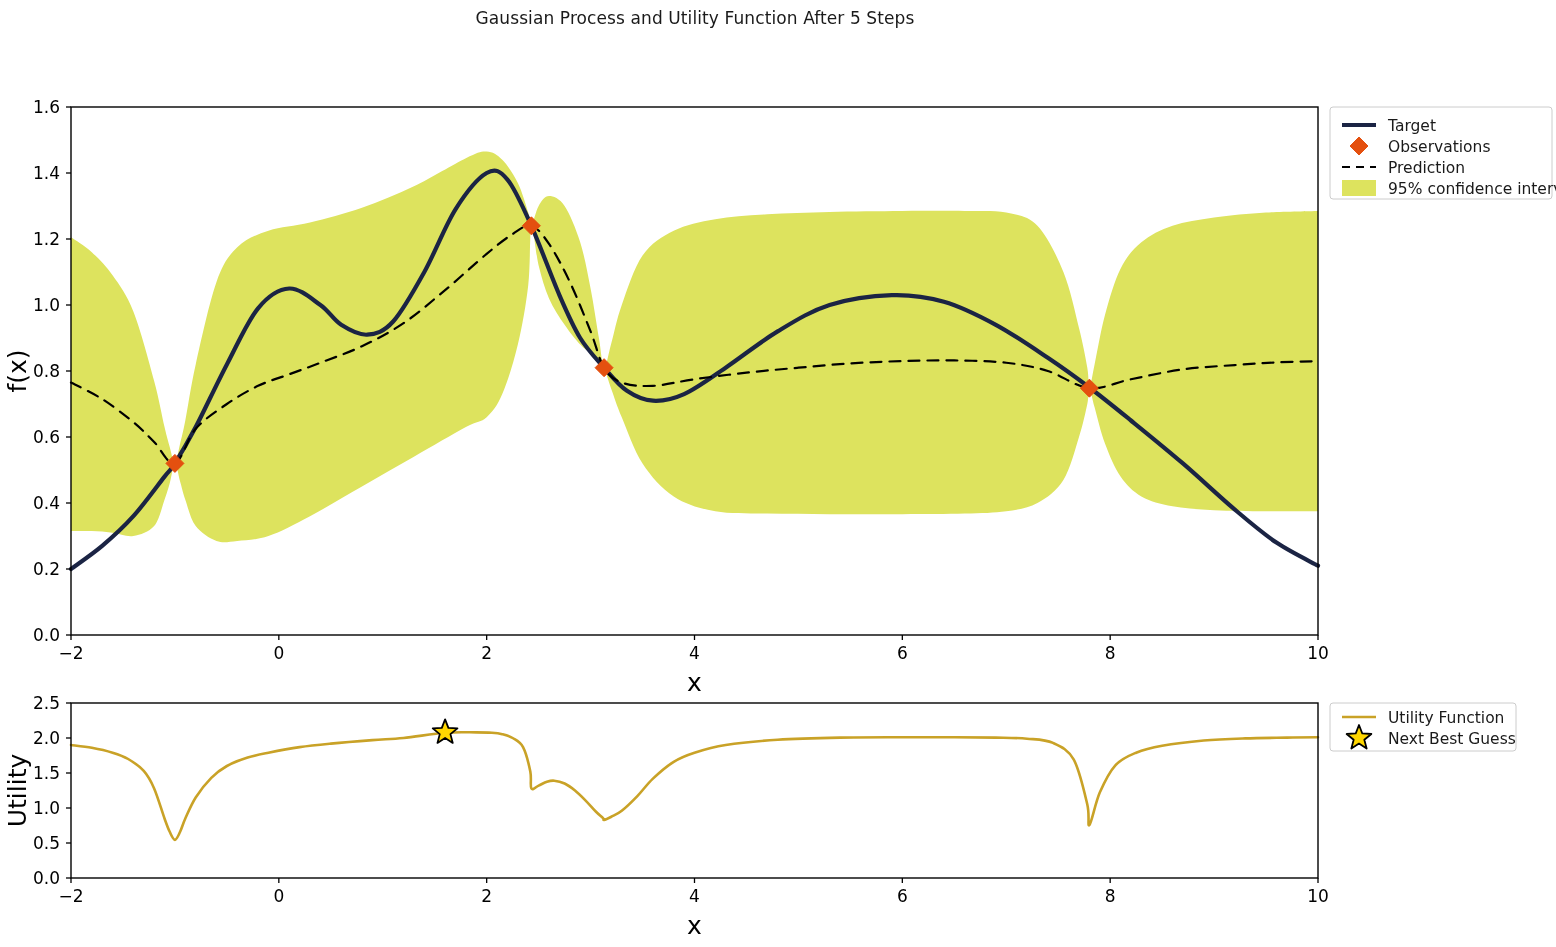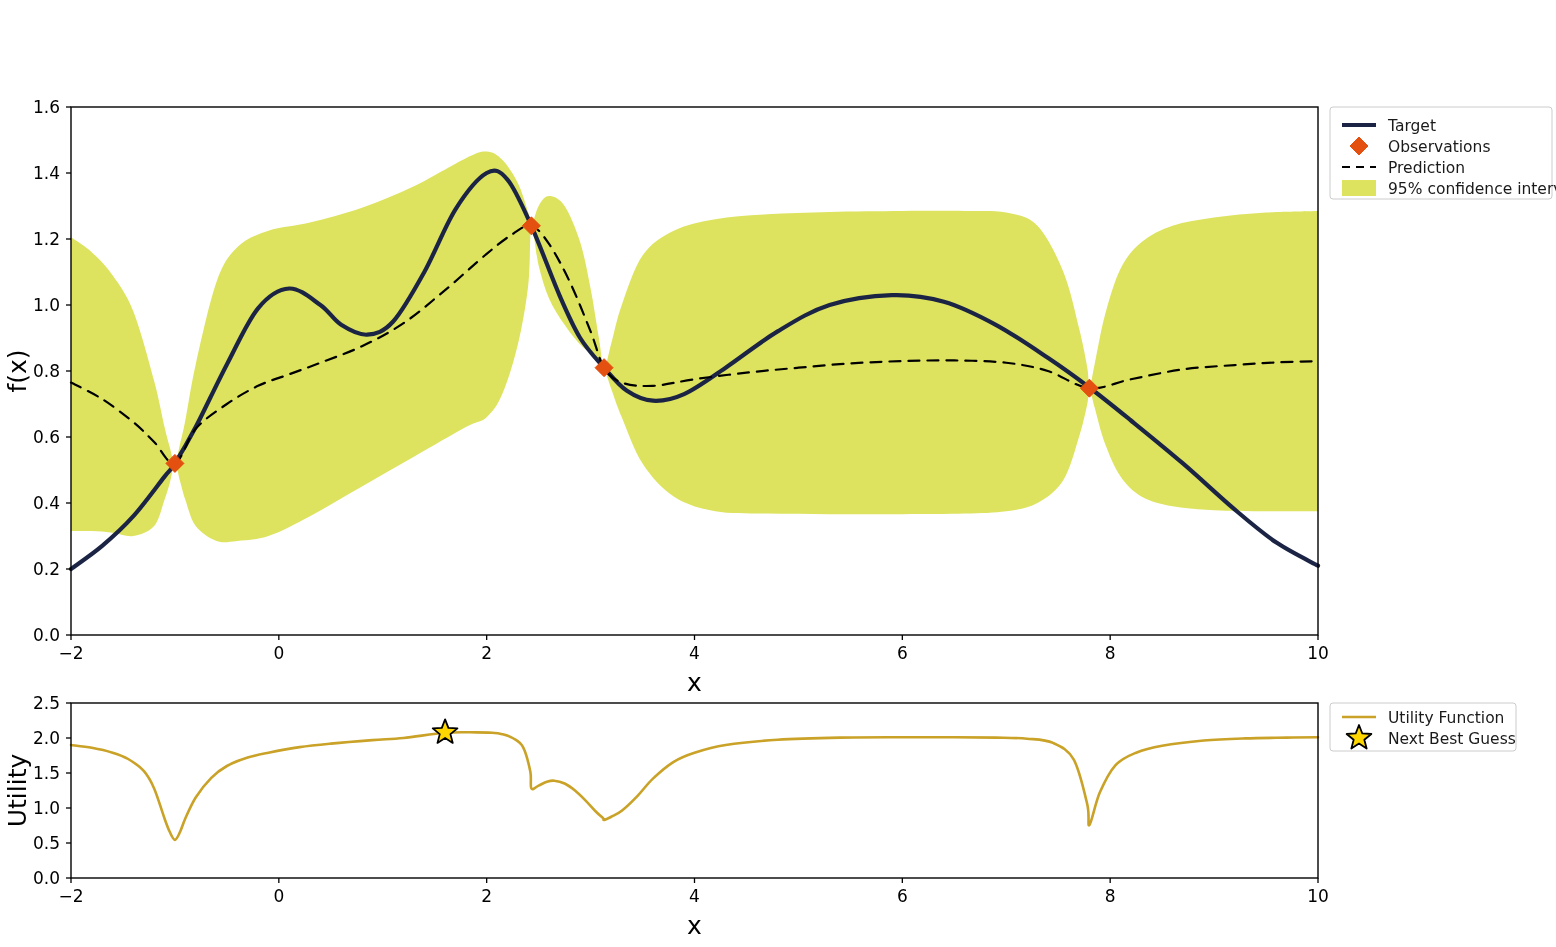--- a/index.html
+++ b/index.html
@@ -55,20 +55,21 @@
     font-family: "DejaVu Sans", "Liberation Sans", sans-serif;
     font-size: 15.5px;
     fill: #1a1a1a;
   }
 </style>
 </head>
 <body>
 
 <div class="figure">
 
+  <div class="fig-title">Gaussian Process and Utility Function After 5 Steps</div>
 
   <svg id="plot-svg" width="1556" height="947" xmlns="http://www.w3.org/2000/svg">
     <g id="gp-group">
         <path d="M71,237.34999999999997 C74.46388888888889,239.825 84.85555555555555,245.87500000000003 91.78333333333333,252.20000000000005 C98.71111111111111,258.52500000000003 105.63888888888889,265.40000000000003 112.56666666666666,275.3 C119.49444444444444,285.2 126.42222222222225,294 133.35000000000002,311.6 C140.2777777777778,329.20000000000005 148.9375,361.65 154.13333333333333,380.9 C159.32916666666665,400.15 161.92708333333331,416.1 164.52499999999998,427.1 C167.12291666666664,438.1 167.98888888888888,440.85 169.72083333333333,446.90000000000003 C171.45277777777778,452.95000000000005 173.1847222222222,463.95 174.91666666666666,463.4 C176.6486111111111,462.84999999999997 178.38055555555556,450.75 180.1125,443.6 C181.84444444444446,436.45000000000005 182.71041666666667,433.7 185.30833333333334,420.5 C187.90625,407.3 190.50416666666666,387.5 195.7,364.40000000000003 C200.89583333333331,341.30000000000007 209.55555555555554,301.42500000000007 216.48333333333332,281.90000000000003 C223.4111111111111,262.375 228.60694444444442,255.775 237.26666666666665,247.25 C245.92638888888888,238.725 256.31805555555553,234.875 268.44166666666666,230.75 C280.5652777777778,226.625 294.42083333333335,226.35 310.0083333333333,222.5 C325.5958333333333,218.65 344.6472222222222,213.70000000000005 361.96666666666664,207.65000000000003 C379.2861111111111,201.60000000000002 396.6055555555555,194.45 413.92499999999995,186.2 C431.2444444444444,177.95 453.7597222222222,163.92500000000004 465.8833333333333,158.15000000000003 C478.00694444444446,152.37500000000003 480.60486111111106,151.275 486.66666666666663,151.55 C492.7284722222222,151.82500000000002 497.0583333333334,154.57500000000007 502.2541666666667,159.80000000000007 C507.45000000000005,165.02500000000006 513.5118055555556,174.1 517.8416666666667,182.89999999999998 C522.1715277777778,191.69999999999996 525.9818055555556,205.45000000000002 528.2333333333333,212.60000000000002 C530.4848611111111,219.75000000000003 529.6188888888888,226.90000000000006 531.3508333333333,225.80000000000007 C533.0827777777778,224.70000000000007 535.6806944444445,210.95000000000002 538.625,206 C541.5693055555555,201.04999999999998 544.6868055555556,196.09999999999997 549.0166666666667,196.09999999999997 C553.3465277777777,196.09999999999997 559.4083333333333,198.29999999999998 564.6041666666666,206 C569.8,213.70000000000002 575.8618055555556,228.55000000000007 580.1916666666667,242.30000000000007 C584.5215277777778,256.05000000000007 587.4658333333334,272.55 590.5833333333334,288.5 C593.7008333333333,304.45 596.6451388888888,324.8 598.8966666666666,338 C601.1481944444445,351.2 602.0141666666666,366.875 604.0925,367.7 C606.1708333333333,368.525 608.4223611111111,353.4 611.3666666666667,342.95 C614.3109722222223,332.5 616.5625,319.575 621.7583333333333,305 C626.9541666666667,290.425 633.8819444444443,267.87500000000006 642.5416666666666,255.50000000000006 C651.2013888888889,243.12500000000006 661.5930555555556,236.8 673.7166666666667,230.75 C685.8402777777778,224.7 699.6958333333334,221.95 715.2833333333334,219.2 C730.8708333333334,216.45 748.1902777777779,215.46000000000006 767.2416666666667,214.25000000000006 C786.2930555555555,213.04000000000005 807.0763888888888,212.49 829.5916666666666,211.94 C852.1069444444444,211.39 879.8180555555555,211.11500000000004 902.3333333333333,210.95000000000005 C924.848611111111,210.78500000000005 947.3638888888889,210.67500000000004 964.6833333333334,210.95000000000005 C982.0027777777779,211.22500000000005 994.1263888888889,210.12500000000003 1006.25,212.60000000000002 C1018.3736111111111,215.07500000000002 1027.8993055555557,215.90000000000006 1037.4250000000002,225.80000000000007 C1046.9506944444447,235.70000000000007 1056.476388888889,254.95000000000002 1063.4041666666667,272 C1070.3319444444444,289.04999999999995 1075.0081944444444,312.15 1078.9916666666666,328.09999999999997 C1082.9751388888888,344.04999999999995 1085.5730555555556,357.69 1087.305,367.7 C1089.0369444444445,377.71 1088.1709722222224,388.71000000000004 1089.3833333333334,388.16 C1090.5956944444445,387.61 1091.98125,376.61 1094.5791666666667,364.40000000000003 C1097.1770833333333,352.19000000000005 1100.6409722222222,330.85 1104.9708333333333,314.90000000000003 C1109.3006944444444,298.95000000000005 1114.4965277777778,280.79999999999995 1120.5583333333334,268.7 C1126.620138888889,256.6 1132.6819444444445,249.45000000000005 1141.3416666666667,242.30000000000007 C1150.0013888888889,235.1500000000001 1160.3930555555555,229.92500000000007 1172.5166666666667,225.80000000000007 C1184.6402777777778,221.67500000000007 1198.4958333333332,219.75000000000009 1214.0833333333333,217.55000000000007 C1229.6708333333333,215.35000000000005 1248.7222222222222,213.70000000000002 1266.0416666666667,212.60000000000002 C1283.3611111111113,211.50000000000003 1309.3402777777778,211.22500000000005 1318,210.95000000000005 L1318,511.25 C1309.3402777777778,511.25 1283.3611111111113,511.415 1266.0416666666667,511.25 C1248.7222222222222,511.085 1229.6708333333333,511.085 1214.0833333333333,510.26 C1198.4958333333332,509.435 1184.6402777777778,508.61 1172.5166666666667,506.3 C1160.3930555555555,503.99 1150.0013888888889,501.35 1141.3416666666667,496.40000000000003 C1132.6819444444445,491.45000000000005 1126.620138888889,485.40000000000003 1120.5583333333334,476.6 C1114.4965277777778,467.8 1109.3006944444444,455.15000000000003 1104.9708333333333,443.6 C1100.6409722222222,432.05 1097.1770833333333,416.54 1094.5791666666667,407.3 C1091.98125,398.06 1090.5956944444445,388.71000000000004 1089.3833333333334,388.16 C1088.1709722222224,387.61 1089.0369444444445,395.86 1087.305,404 C1085.5730555555556,412.14 1082.9751388888888,424.35 1078.9916666666666,437 C1075.0081944444444,449.65 1070.3319444444444,468.90000000000003 1063.4041666666667,479.90000000000003 C1056.476388888889,490.90000000000003 1046.9506944444447,497.775 1037.4250000000002,503 C1027.8993055555557,508.225 1018.3736111111111,509.49 1006.25,511.25 C994.1263888888889,513.01 982.0027777777779,513.0649999999999 964.6833333333334,513.56 C947.3638888888889,514.055 924.848611111111,514.11 902.3333333333333,514.22 C879.8180555555555,514.33 852.1069444444444,514.33 829.5916666666666,514.22 C807.0763888888888,514.11 786.2930555555555,514.055 767.2416666666667,513.56 C748.1902777777779,513.0649999999999 730.8708333333334,514.11 715.2833333333334,511.25 C699.6958333333334,508.39 685.8402777777778,504.37500000000006 673.7166666666667,496.40000000000003 C661.5930555555556,488.425 651.2013888888889,476.59999999999997 642.5416666666666,463.4 C633.8819444444443,450.2 626.9541666666667,429.57500000000005 621.7583333333333,417.20000000000005 C616.5625,404.82500000000005 614.3109722222223,397.40000000000003 611.3666666666667,389.15000000000003 C608.4223611111111,380.90000000000003 606.1708333333333,372.65 604.0925,367.7 C602.0141666666666,362.75 601.1481944444445,361.92499999999995 598.8966666666666,359.45 C596.6451388888888,356.975 593.7008333333333,355.32500000000005 590.5833333333334,352.85 C587.4658333333334,350.375 584.5215277777778,349.27500000000003 580.1916666666667,344.6 C575.8618055555556,339.925 569.8,332.50000000000006 564.6041666666666,324.80000000000007 C559.4083333333333,317.1000000000001 553.3465277777777,308.30000000000007 549.0166666666667,298.40000000000003 C544.6868055555556,288.5 541.5693055555555,277.5 538.625,265.4 C535.6806944444445,253.29999999999998 533.0827777777778,222.50000000000006 531.3508333333333,225.80000000000007 C529.6188888888888,229.10000000000008 530.4848611111111,265.4 528.2333333333333,285.2 C525.9818055555556,305 522.1715277777778,326.45000000000005 517.8416666666667,344.6 C513.5118055555556,362.75 507.45000000000005,382 502.2541666666667,394.1 C497.0583333333334,406.20000000000005 492.7284722222222,411.70000000000005 486.66666666666663,417.20000000000005 C480.60486111111106,422.70000000000005 478.00694444444446,420.50000000000006 465.8833333333333,427.1 C453.7597222222222,433.7 431.2444444444444,446.9 413.92499999999995,456.79999999999995 C396.6055555555555,466.69999999999993 379.2861111111111,476.59999999999997 361.96666666666664,486.5 C344.6472222222222,496.40000000000003 325.5958333333333,507.95000000000005 310.0083333333333,516.2 C294.42083333333335,524.45 280.5652777777778,531.875 268.44166666666666,536 C256.31805555555553,540.125 245.92638888888888,540.125 237.26666666666665,540.95 C228.60694444444442,541.7750000000001 223.4111111111111,543.4250000000001 216.48333333333332,540.95 C209.55555555555554,538.475 200.89583333333331,532.975 195.7,526.1 C190.50416666666666,519.225 187.90625,507.12500000000006 185.30833333333334,499.70000000000005 C182.71041666666667,492.27500000000003 181.84444444444446,487.59999999999997 180.1125,481.54999999999995 C178.38055555555556,475.49999999999994 176.6486111111111,463.12499999999994 174.91666666666666,463.4 C173.1847222222222,463.675 171.45277777777778,477.15000000000003 169.72083333333333,483.20000000000005 C167.98888888888888,489.25000000000006 167.12291666666664,492.55000000000007 164.52499999999998,499.70000000000005 C161.92708333333331,506.85 159.32916666666665,520.0500000000001 154.13333333333333,526.1 C148.9375,532.15 140.2777777777778,534.9 133.35000000000002,536 C126.42222222222225,537.1 119.49444444444444,533.5250000000001 112.56666666666666,532.7 C105.63888888888889,531.875 98.71111111111111,531.3249999999999 91.78333333333333,531.05 C84.85555555555555,530.775 74.46388888888889,531.05 71,531.05 Z" fill="#dde35e" stroke="none"></path>
         <path d="M71,569 C76.19583333333334,565.15 91.78333333333335,554.6999999999999 102.17500000000001,545.9 C112.56666666666668,537.1 122.95833333333336,527.75 133.35000000000002,516.2 C143.74166666666667,504.65000000000003 157.5972222222222,485.40000000000003 164.52499999999998,476.6 C171.45277777777775,467.8 169.72083333333333,471.65 174.91666666666666,463.4 C180.11249999999998,455.15 187.04027777777776,443.6 195.7,427.1 C204.35972222222222,410.6 216.48333333333335,384.20000000000005 226.875,364.40000000000003 C237.26666666666665,344.6 247.65833333333327,320.95000000000005 258.04999999999995,308.30000000000007 C268.4416666666666,295.6500000000001 278.83333333333337,289.05 289.225,288.5 C299.6166666666667,287.95 311.74027777777775,298.95 320.4,305 C329.0597222222222,311.05 333.38958333333335,319.8500000000001 341.18333333333334,324.80000000000007 C348.9770833333333,329.75000000000006 358.5027777777778,335.25 367.1625,334.7 C375.82222222222225,334.15 383.61597222222224,331.95000000000005 393.1416666666667,321.50000000000006 C402.6673611111112,311.05000000000007 413.925,290.7 424.31666666666666,272 C434.7083333333333,253.29999999999998 445.1,225.8 455.4916666666667,209.3 C465.8833333333333,192.8 478.0069444444444,177.95000000000005 486.66666666666663,173.00000000000006 C495.32638888888886,168.05000000000007 500.00263888888895,170.8 507.45000000000005,179.60000000000002 C514.8973611111112,188.40000000000003 522.6911111111111,206.55000000000007 531.3508333333333,225.80000000000007 C540.0105555555555,245.05000000000007 551.2681944444444,276.40000000000003 559.4083333333333,295.1 C567.5484722222222,313.8 572.7443055555556,325.9 580.1916666666667,338 C587.6390277777779,350.1 596.2987499999999,358.9 604.0925,367.7 C611.88625,376.5 618.8140277777777,385.3 626.9541666666667,390.8 C635.0943055555556,396.3 643.4076388888889,400.15000000000003 652.9333333333333,400.70000000000005 C662.4590277777777,401.25000000000006 671.9847222222222,399.6 684.1083333333333,394.1 C696.2319444444445,388.6 710.0875000000001,378.15 725.6750000000001,367.7 C741.2625,357.25 760.3138888888889,341.85 777.6333333333333,331.40000000000003 C794.9527777777778,320.95000000000005 810.5402777777776,311.05 829.5916666666666,305 C848.6430555555555,298.95 872.8902777777777,295.65000000000003 891.9416666666666,295.1 C910.9930555555555,294.55 926.5805555555556,296.75 943.9000000000001,301.7 C961.2194444444445,306.65 978.5388888888889,315.45000000000005 995.8583333333333,324.80000000000007 C1013.1777777777778,334.1500000000001 1032.2291666666665,347.3500000000001 1047.8166666666666,357.80000000000007 C1063.4041666666667,368.25000000000006 1075.5277777777778,377.05 1089.3833333333334,387.5 C1103.238888888889,397.95 1115.3625000000002,407.85 1130.95,420.5 C1146.5375,433.15 1165.588888888889,448.54999999999995 1182.9083333333333,463.4 C1200.2277777777776,478.25 1219.2791666666665,496.40000000000003 1234.8666666666666,509.6 C1250.4541666666667,522.8000000000001 1262.5777777777778,533.25 1276.4333333333334,542.6 C1290.288888888889,551.95 1311.0722222222223,561.85 1318,565.7" fill="none" stroke="#1b2444" stroke-linecap="round" stroke-linejoin="round" stroke-width="4.2"></path>
         <path d="M71,382.55 C76.19583333333334,385.3 91.78333333333335,392.45000000000005 102.17500000000001,399.05 C112.56666666666668,405.65 124.69027777777781,415 133.35000000000002,422.15 C142.00972222222225,429.29999999999995 147.20555555555555,435.07500000000005 154.13333333333333,441.95000000000005 C161.0611111111111,448.82500000000005 167.98888888888888,465.59999999999997 174.91666666666666,463.4 C181.84444444444443,461.2 187.04027777777776,438.65 195.7,428.75 C204.35972222222222,418.85 216.48333333333335,411.15 226.875,404 C237.26666666666665,396.85 247.65833333333327,390.8 258.04999999999995,385.85 C268.4416666666666,380.90000000000003 278.83333333333337,378.15 289.225,374.3 C299.6166666666667,370.45000000000005 308.27638888888885,367.42500000000007 320.4,362.75000000000006 C332.5236111111111,358.07500000000005 348.1111111111111,352.85 361.96666666666664,346.25 C375.8222222222222,339.65 389.67777777777775,332.5 403.5333333333333,323.15000000000003 C417.38888888888886,313.80000000000007 431.2444444444444,301.70000000000005 445.09999999999997,290.15000000000003 C458.9555555555555,278.6 475.40902777777774,263.20000000000005 486.66666666666663,253.85000000000002 C497.9243055555555,244.50000000000003 505.1984722222223,238.725 512.6458333333334,234.05 C520.0931944444445,229.37500000000003 525.2890277777777,224.15000000000006 531.3508333333333,225.80000000000007 C537.4126388888889,227.45000000000007 542.6084722222222,234.6 549.0166666666667,243.95 C555.4248611111111,253.29999999999998 562.8722222222221,267.32500000000005 569.8,281.90000000000003 C576.7277777777778,296.475 584.8679166666667,317.1 590.5833333333334,331.40000000000003 C596.29875,345.70000000000005 598.8966666666666,359.175 604.0925,367.7 C609.2883333333333,376.22499999999997 613.6181944444445,379.525 621.7583333333333,382.55 C629.8984722222222,385.57500000000005 640.8097222222221,386.40000000000003 652.9333333333333,385.85 C665.0569444444444,385.3 678.9125,381.45 694.5,379.25 C710.0875,377.05 729.1388888888888,374.575 746.4583333333333,372.65 C763.7777777777777,370.72499999999997 781.0972222222223,369.24 798.4166666666667,367.7 C815.7361111111112,366.15999999999997 833.0555555555555,364.51 850.375,363.41 C867.6944444444445,362.31000000000006 885.0138888888888,361.595 902.3333333333333,361.1 C919.6527777777777,360.605 936.9722222222223,360.1650000000001 954.2916666666667,360.44000000000005 C971.6111111111112,360.71500000000003 990.6625,360.99000000000007 1006.25,362.75000000000006 C1021.8375,364.51000000000005 1033.961111111111,366.765 1047.8166666666666,371 C1061.6722222222222,375.235 1075.5277777777778,386.785 1089.3833333333334,388.16 C1103.238888888889,389.535 1115.3625000000002,382.385 1130.95,379.25 C1146.5375,376.115 1165.588888888889,371.715 1182.9083333333333,369.34999999999997 C1200.2277777777776,366.98499999999996 1219.2791666666665,366.215 1234.8666666666666,365.06 C1250.4541666666667,363.90500000000003 1262.5777777777778,363.08000000000004 1276.4333333333334,362.42 C1290.288888888889,361.76 1311.0722222222223,361.32000000000005 1318,361.1" fill="none" stroke="#000000" stroke-linecap="round" stroke-linejoin="round" stroke-width="2.2" stroke-dasharray="11,8"></path>
         <rect x="71" y="107" width="1247" height="528" fill="none" stroke="#000000" stroke-width="1.4"></rect>
         <line x1="71" y1="635" x2="71" y2="640" class="tick-line"></line>
         <text x="71" y="659" text-anchor="middle" class="tick-label">−2</text>
         <line x1="278.8333333333333" y1="635" x2="278.8333333333333" y2="640" class="tick-line"></line>

